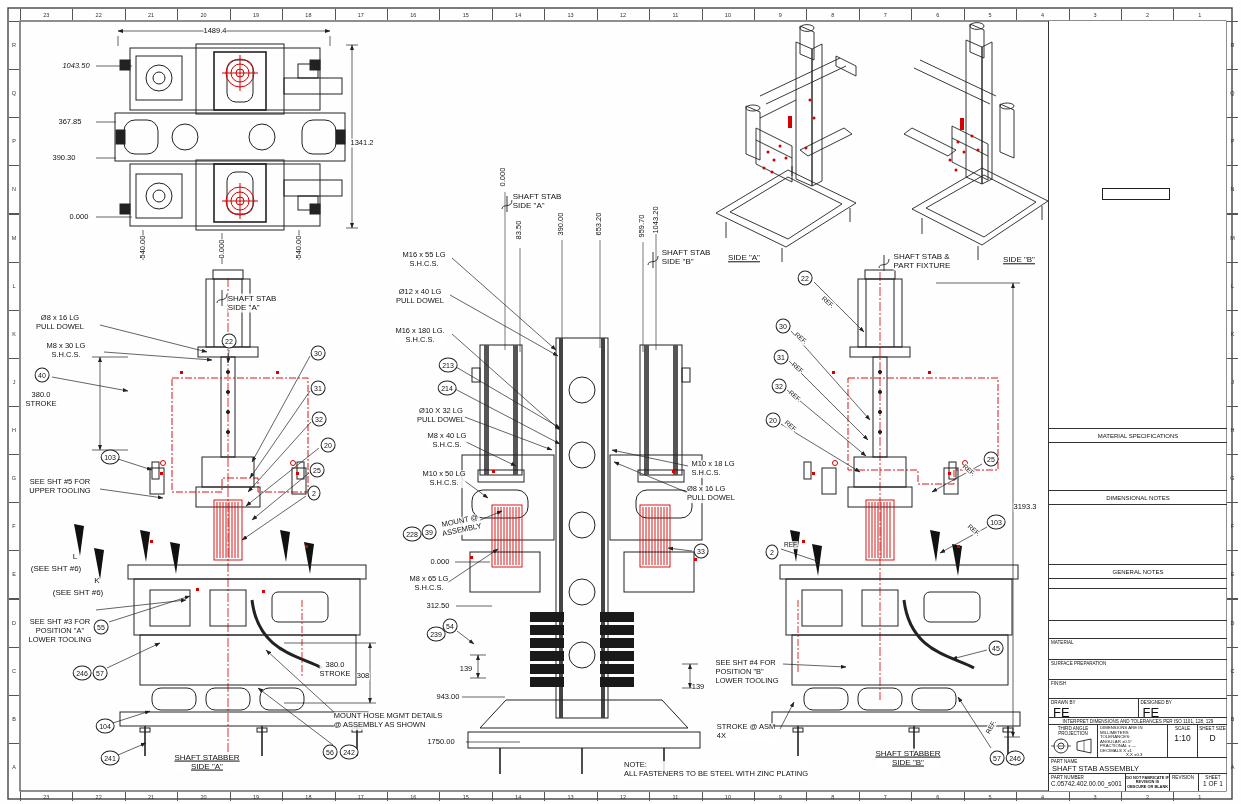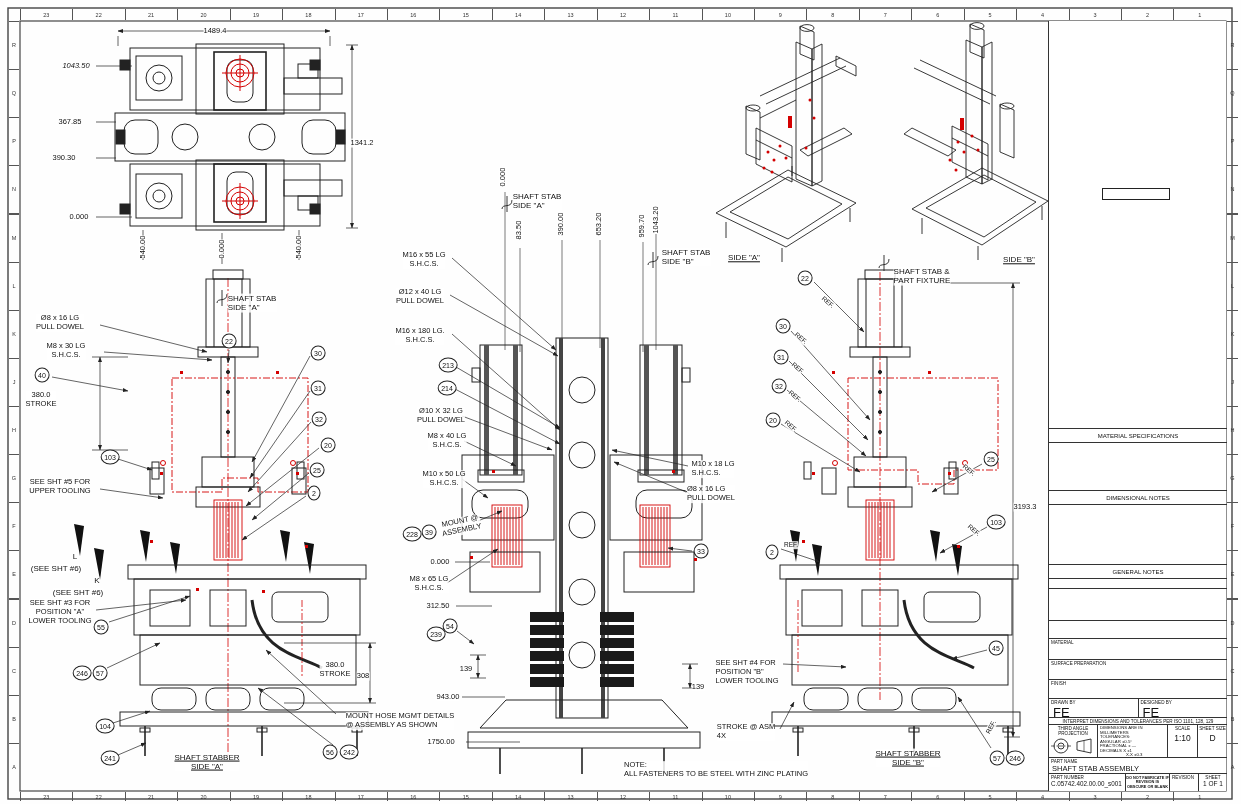--- a/index.html
+++ b/index.html
@@ -715,33 +715,33 @@
       </div>
       <div class="ann label" style="left: 56px; top: 569px; transform: translate(-50%, -50%);">
         <div>(SEE SHT #6)</div>
       </div>
       <div class="ann label" style="left: 97px; top: 581px; transform: translate(-50%, -50%);">
         <div>K</div>
       </div>
       <div class="ann label" style="left: 78px; top: 593px; transform: translate(-50%, -50%);">
         <div>(SEE SHT #6)</div>
       </div>
-      <div class="ann callout" style="left: 60px; top: 612px; transform: translate(-50%, -50%);">
+      <div class="ann callout" style="left: 60px; top: 631px; transform: translate(-50%, -50%);">
         <div>SEE SHT #3 FOR</div>
         <div>POSITION "A"</div>
         <div>LOWER TOOLING</div>
       </div>
       <div class="ann dim" style="left: 335px; top: 670px; transform: translate(-50%, -50%);">
         <div>380.0</div>
         <div>STROKE</div>
       </div>
       <div class="ann dim" style="left: 363px; top: 676px; transform: translate(-50%, -50%);">
         <div>308</div>
       </div>
-      <div class="ann callout" style="left: 400px; top: 721px; transform: translate(-50%, -50%); text-align: left;">
+      <div class="ann callout" style="left: 388px; top: 721px; transform: translate(-50%, -50%); text-align: left;">
         <div>MOUNT HOSE MGMT DETAILS</div>
         <div>@ ASSEMBLY AS SHOWN</div>
       </div>
       <div class="ann label u" style="left: 207px; top: 762px; transform: translate(-50%, -50%);">
         <div>SHAFT STABBER</div>
         <div>SIDE "A"</div>
       </div>
       <div class="ann callout" style="left: 716px; top: 770px; transform: translate(-50%, -50%); text-align: left;">
         <div>NOTE:</div>
         <div>ALL FASTENERS TO BE STEEL WITH ZINC PLATING</div>
@@ -832,21 +832,21 @@
       </div>
       <div class="ann callout" style="left: 747px; top: 672px; transform: translate(-50%, -50%); text-align: left;">
         <div>SEE SHT #4 FOR</div>
         <div>POSITION "B"</div>
         <div>LOWER TOOLING</div>
       </div>
       <div class="ann callout" style="left: 746px; top: 732px; transform: translate(-50%, -50%); text-align: left;">
         <div>STROKE @ ASM</div>
         <div>4X</div>
       </div>
-      <div class="ann label" style="left: 922px; top: 261px; transform: translate(-50%, -50%); text-align: left; margin-top: 15px;">
+      <div class="ann label" style="left: 922px; top: 261px; transform: translate(-50%, -50%); text-align: left;">
         <div>SHAFT STAB &amp;</div>
         <div>PART FIXTURE</div>
       </div>
       <div class="ann ref" style="left: 828px; top: 302px; transform: translate(-50%, -50%) rotate(40deg);">
         <div>REF.</div>
       </div>
       <div class="ann ref" style="left: 801px; top: 338px; transform: translate(-50%, -50%) rotate(40deg);">
         <div>REF.</div>
       </div>
       <div class="ann ref" style="left: 798px; top: 368px; transform: translate(-50%, -50%) rotate(40deg);">

